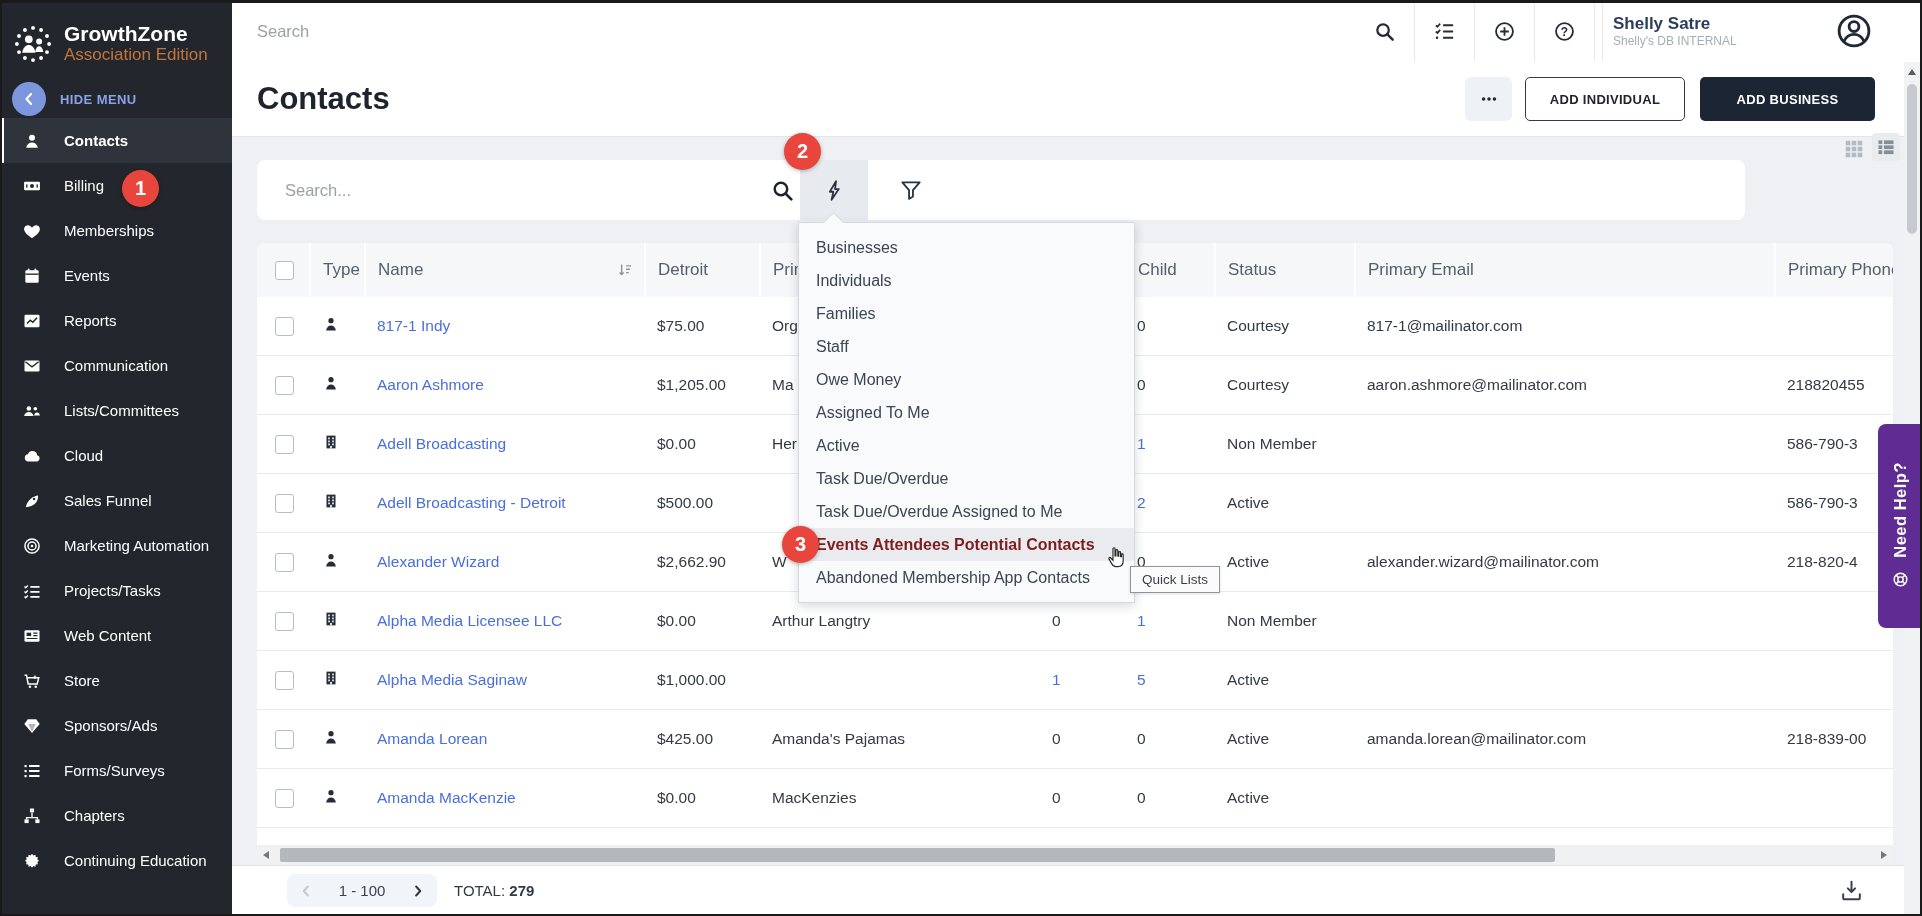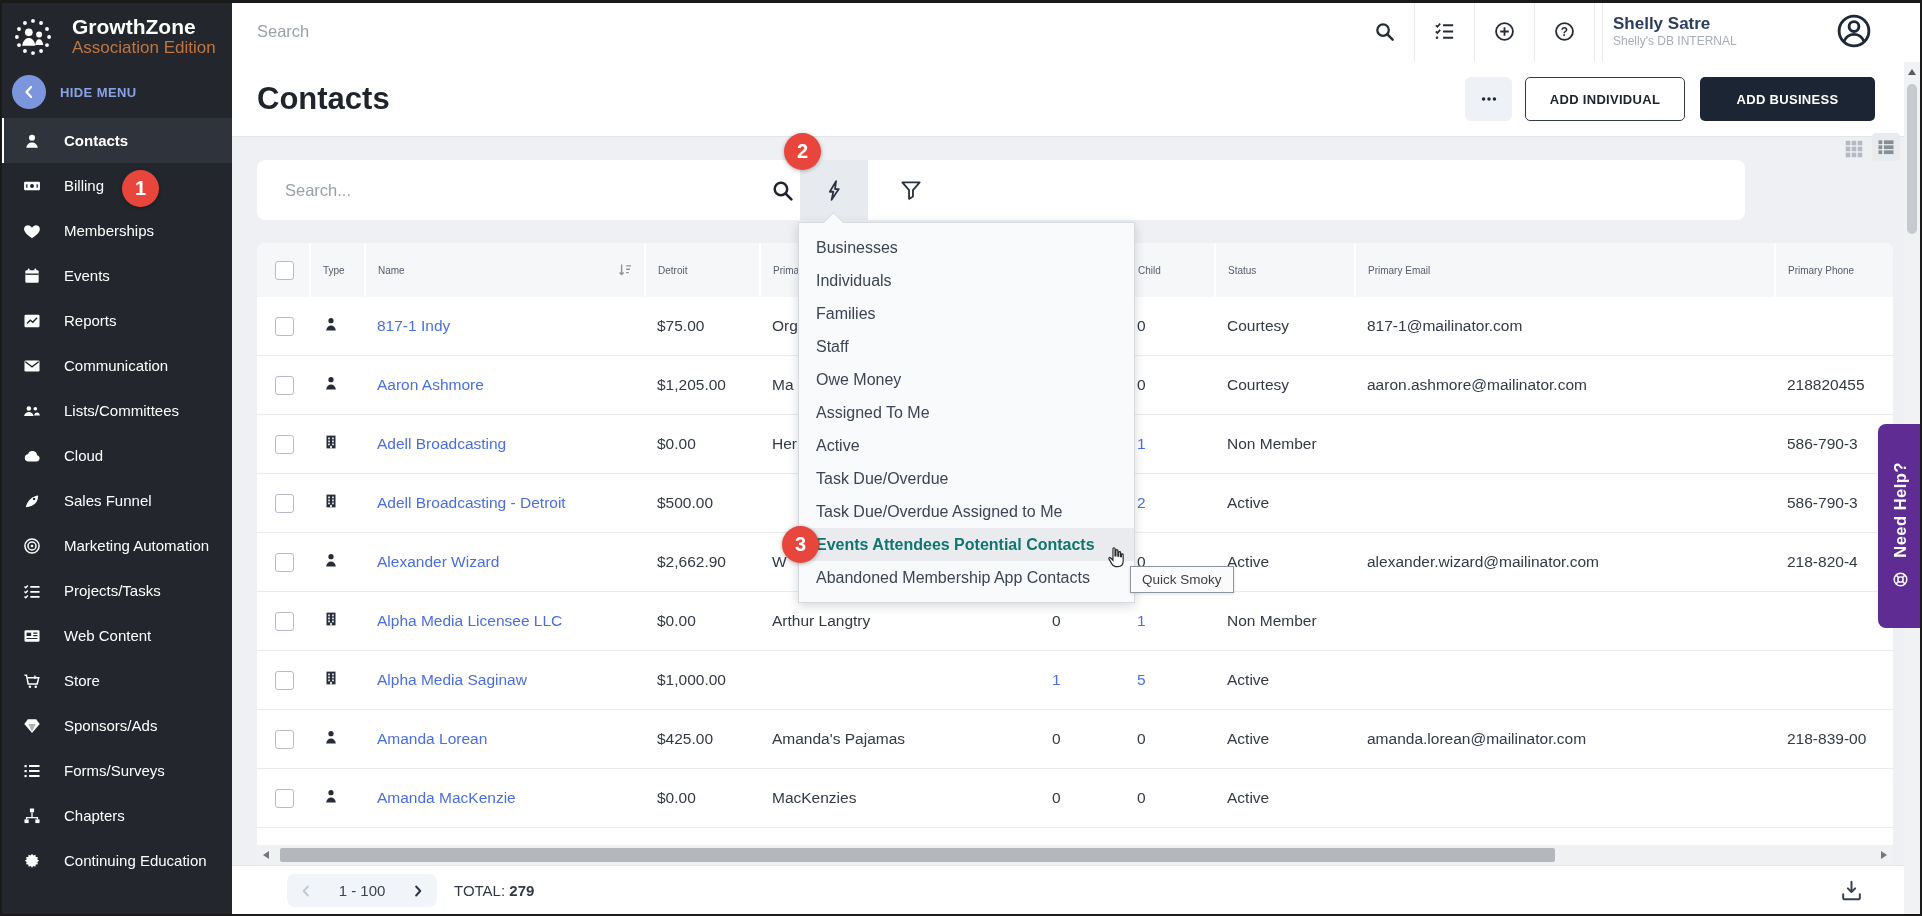--- a/index.html
+++ b/index.html
@@ -4,21 +4,21 @@
 <style>
   html,body{margin:0;padding:0;background:#555;}
   #app{position:relative;width:1922px;height:916px;background:#eef0f3;overflow:hidden;
        font-family:"Liberation Sans","DejaVu Sans",sans-serif;-webkit-font-smoothing:antialiased;}
   #frame{position:absolute;inset:0;border:2px solid #1a1a1a;border-top-width:3px;pointer-events:none;z-index:99;}
   .ic{display:inline-flex;align-items:center;justify-content:center;}
   .ic svg{width:100%;height:100%;}
 
   
   #sidebar{position:absolute;left:0;top:0;width:232px;height:916px;background:#23272d;z-index:5;}
-  .brand{display:flex;align-items:center;gap:18px;padding:16px 0 0 12px;}
+  .brand{display:flex;align-items:center;gap:10px;padding:23px 0 0 12px;}
   .brand-icon{width:42px;height:42px;color:#fff;}
   .brand-name{font-size:21px;font-weight:700;color:#fff;line-height:22px;}
   .brand-sub{font-size:17px;color:#c1763f;}
   .hidemenu{display:flex;align-items:center;gap:14px;margin:17px 0 0 12px;cursor:pointer;}
   .hm-circle{width:34px;height:34px;border-radius:50%;background:#7b96dd;display:flex;align-items:center;justify-content:center;color:#fff;}
   .hm-circle .ic{width:20px;height:20px;}
   .hm-label{color:#8aa2e6;font-size:13px;font-weight:700;letter-spacing:.4px;}
   #nav{position:absolute;top:118px;left:0;right:0;}
   .nav-item{height:45px;display:flex;align-items:center;padding-left:22px;gap:22px;color:#fff;font-size:15px;cursor:pointer;position:relative;}
   .nav-item .ic{width:20px;height:20px;color:#fff;flex:none;}
@@ -57,21 +57,21 @@
   .view-toggles{position:absolute;left:1843px;top:133px;display:flex;gap:7px;align-items:center;}
   .vt-grid{width:22px;height:22px;color:#b3bac1;margin-top:4px;cursor:pointer;}
   .vt-list{width:28px;height:28px;background:#e8ecef;border-radius:4px;display:flex;align-items:center;justify-content:center;color:#868e98;cursor:pointer;}
   .vt-list .ic{width:20px;height:20px;}
 
   
   #tablepanel{position:absolute;left:257px;top:243px;width:1636px;height:622px;background:#fff;border-radius:8px 8px 0 0;overflow:hidden;}
   table{border-collapse:collapse;table-layout:fixed;width:2020px;}
   col.c0{width:53px}col.c1{width:55px}col.c2{width:280px}col.c3{width:115px}col.c4{width:280px}
   col.c5{width:85px}col.c6{width:90px}col.c7{width:140px}col.c8{width:420px}col.c9{width:502px}
-  thead th{height:54px;background:#f6f7f9;font-size:10px;font-weight:400;color:#555e6b;text-align:left;
+  thead th{height:54px;background:#f6f7f9;font-size:17px;font-weight:400;color:#555e6b;text-align:left;
            padding:0 0 0 12px;border-right:2px solid #fff;white-space:nowrap;overflow:hidden;position:relative;cursor:pointer;}
   tbody td{height:58px;border-bottom:1px solid #e9ebee;font-size:15.5px;color:#333a45;
            padding:0 0 0 12px;white-space:nowrap;overflow:hidden;}
   .cb{width:17px;height:17px;border:1.5px solid #b6bcc6;border-radius:3px;background:#fff;margin-left:6px;cursor:pointer;}
   .typeic{width:18px;height:18px;color:#262c38;}
   .namelink,.numlink{color:#4a6fdc;cursor:pointer;}
   .sorticon{position:absolute;right:10px;top:18px;width:18px;height:18px;color:#8b929c;}
 
   
   #hscroll{position:absolute;left:257px;top:845px;width:1636px;height:20px;background:#f0f1f2;z-index:8;}
@@ -92,21 +92,21 @@
   .pg-next{width:18px;height:18px;color:#2c3440;cursor:pointer;}
   .pg-range{font-size:15px;color:#3c434d;}
   .total{position:absolute;left:222px;top:0;line-height:49px;font-size:15px;color:#333a45;}
   .total b{font-weight:700;}
   .dl-icon{position:absolute;left:1607px;top:12px;width:25px;height:25px;color:#39414e;cursor:pointer;}
 
   
   #qfmenu{position:absolute;left:798px;top:222px;width:337px;background:#f8fafc;border:1px solid #d6dade;
           box-shadow:0 3px 10px rgba(30,40,50,.18);padding:8px 0;z-index:20;box-sizing:border-box;}
   .qf-item{height:33px;line-height:33px;padding-left:17px;font-size:16px;color:#3b4553;cursor:pointer;white-space:nowrap;}
-  .qf-item.hl{font-weight:700;color:#0f766e;background:#e9ebef;}
+  .qf-item.hl{font-weight:700;color:#7f1d1d;background:#e9ebef;}
 
   
   .redbadge{position:absolute;width:37px;height:37px;border-radius:50%;background:#e8463c;color:#fff;
             font-size:20px;font-weight:700;display:flex;align-items:center;justify-content:center;
             box-shadow:0 1px 4px rgba(0,0,0,.3);z-index:30;}
   #badge1{left:122px;top:170px;}
   #badge2{left:784px;top:133px;}
   #badge3{left:782px;top:526px;}
   #tooltip{position:absolute;left:1130px;top:566px;background:#fbfbfb;border:1px solid #8f959c;
            padding:5px 11px;font-size:13.5px;color:#3a3f46;z-index:24;white-space:nowrap;box-shadow:0 1px 3px rgba(0,0,0,.12);}
@@ -808,21 +808,21 @@
       <div class="qf-item">Task Due/Overdue Assigned to Me</div>
 
       <div class="qf-item hl">Events Attendees Potential Contacts</div>
 
       <div class="qf-item">Abandoned Membership App Contacts</div>
     </div>
 
   <div class="redbadge" id="badge1">1</div>
   <div class="redbadge" id="badge2">2</div>
   <div class="redbadge" id="badge3">3</div>
-  <div id="tooltip">Quick Smoky</div>
+  <div id="tooltip">Quick Lists</div>
   <span class="ic" id="cursor">
       <svg viewBox="0 0 24 24">
         <path d="M9.2 3.5c0-1.3 1.9-1.3 1.9 0v6.5h.8V5.2c0-1.2 1.8-1.2 1.8 0v5h.8V6.9c0-1.1 1.7-1.1 1.7 0v3.9h.8V8.9c0-1 1.6-1 1.6 0v5.9c0 3.2-2 5.2-5 5.2h-1.6c-1.8 0-3-.8-3.9-2.6l-2.6-4.6c-.5-.9.7-1.7 1.4-1l2.3 2.3z" fill="#fff" stroke="#2b2b2b" stroke-width="1.1"></path>
       </svg>
     </span>
 
   <div id="needhelp">
     <span class="nh-text">Need Help?</span>
     <span class="ic nh-icon">
         <svg viewBox="0 0 24 24">

